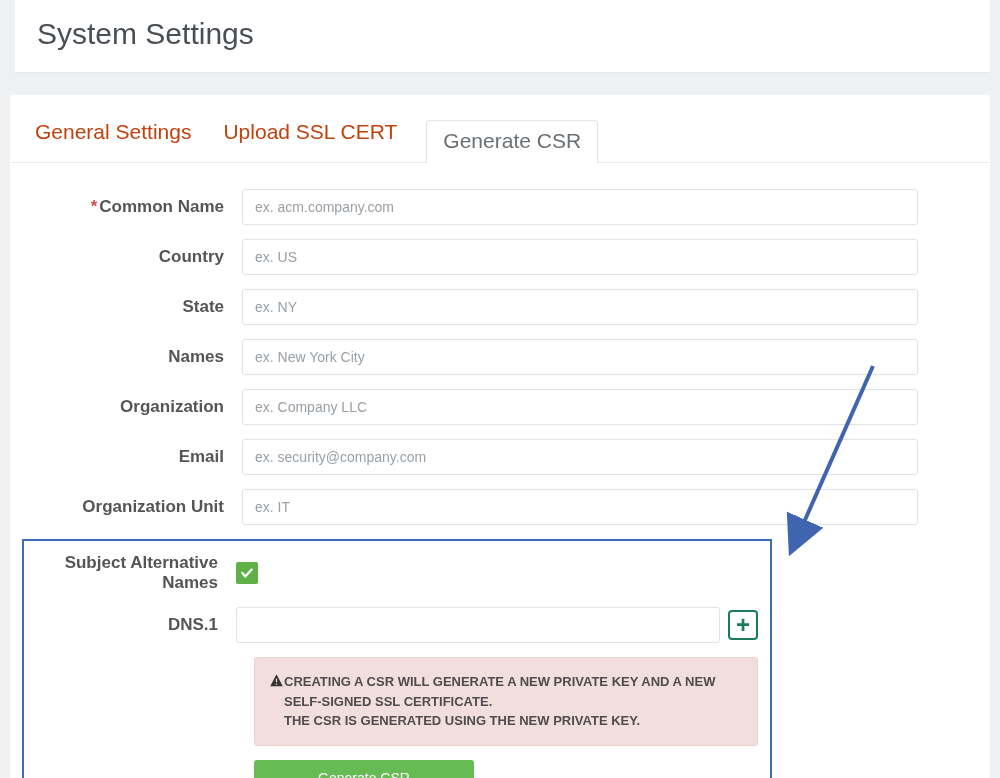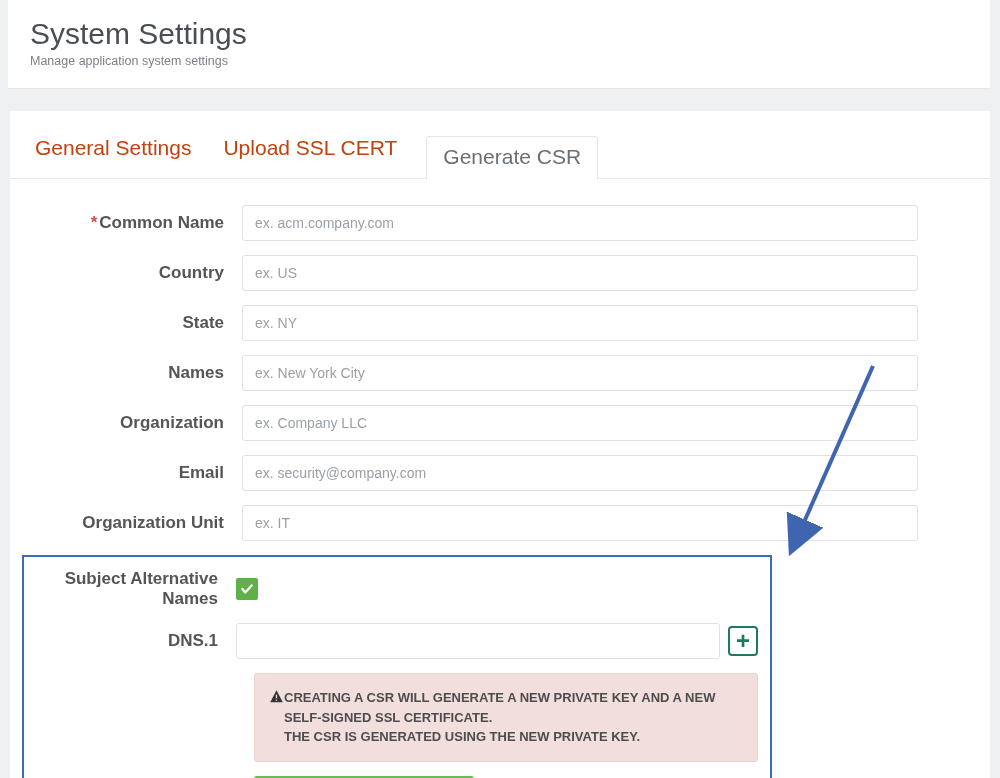--- a/index.html
+++ b/index.html
@@ -6,21 +6,21 @@
   body {
     font-family: "Segoe UI", "Helvetica Neue", Arial, sans-serif;
     background: #eef0f2;
     color: #555;
     width: 1000px;
     height: 778px;
     overflow: hidden;
     position: relative;
   }
   .header-card {
-    margin: 0 10px 0 8px;
+    margin: 0 10px 0 15px;
     background: #fff;
     padding: 16px 22px 20px 22px;
     border-bottom: 1px solid #e3e6ea;
   }
   .page-title {
     font-size: 30px;
     font-weight: 300;
     color: #4a4f55;
     line-height: 1.2;
   }
@@ -166,21 +166,20 @@
     left: 783px;
     top: 358px;
     pointer-events: none;
   }
 </style>
 </head>
 <body>
 
 <div class="header-card">
   <div class="page-title">System Settings</div>
-  <div class="page-subtitle">Manage application system settings</div>
 </div>
 
 <div class="content-card">
 
   <div class="tabs">
     <div class="tab green">General Settings</div>
     <div class="tab green">Upload SSL CERT</div>
     <div class="tab active">Generate CSR</div>
   </div>
 

